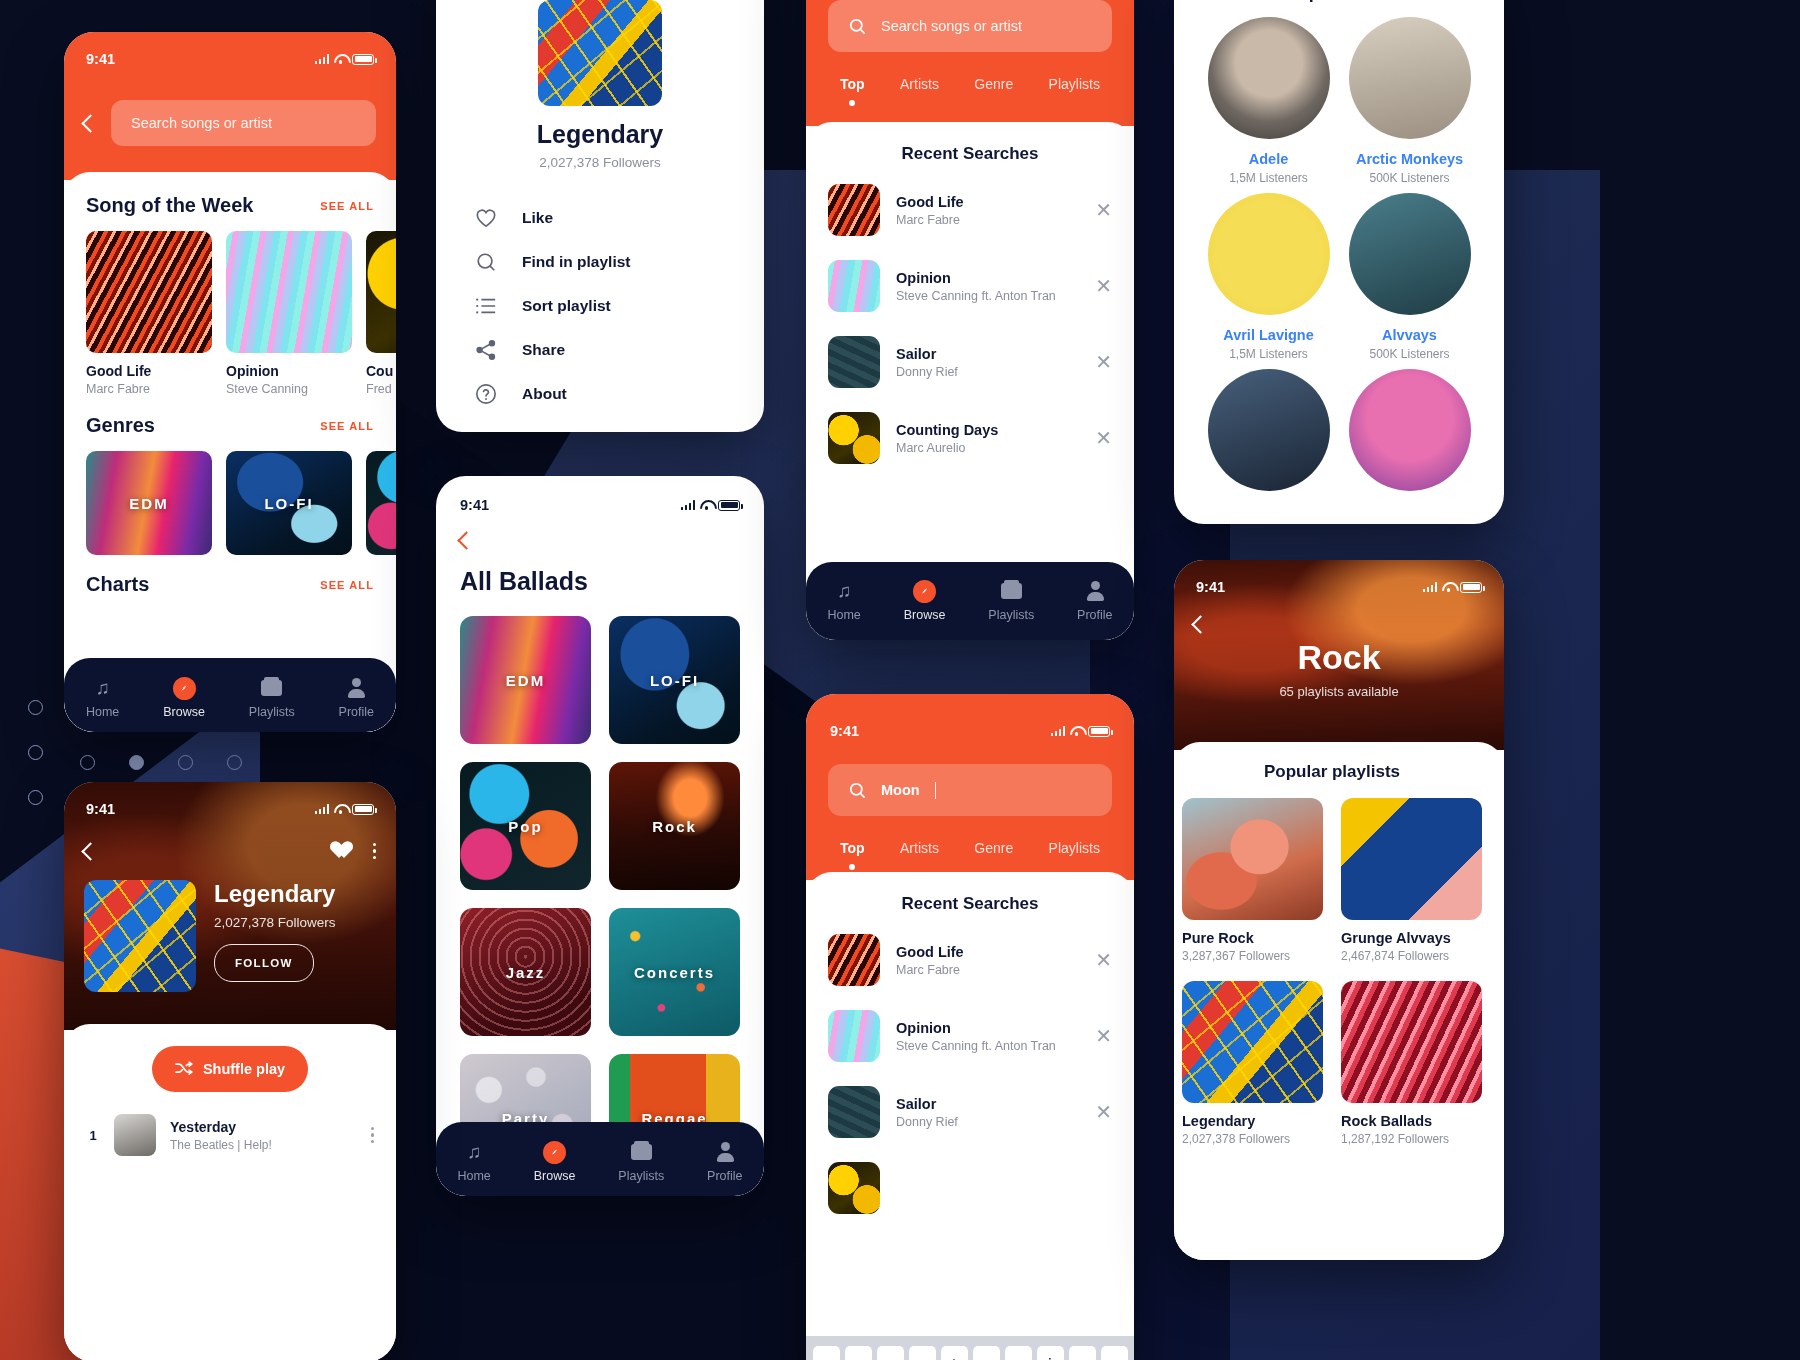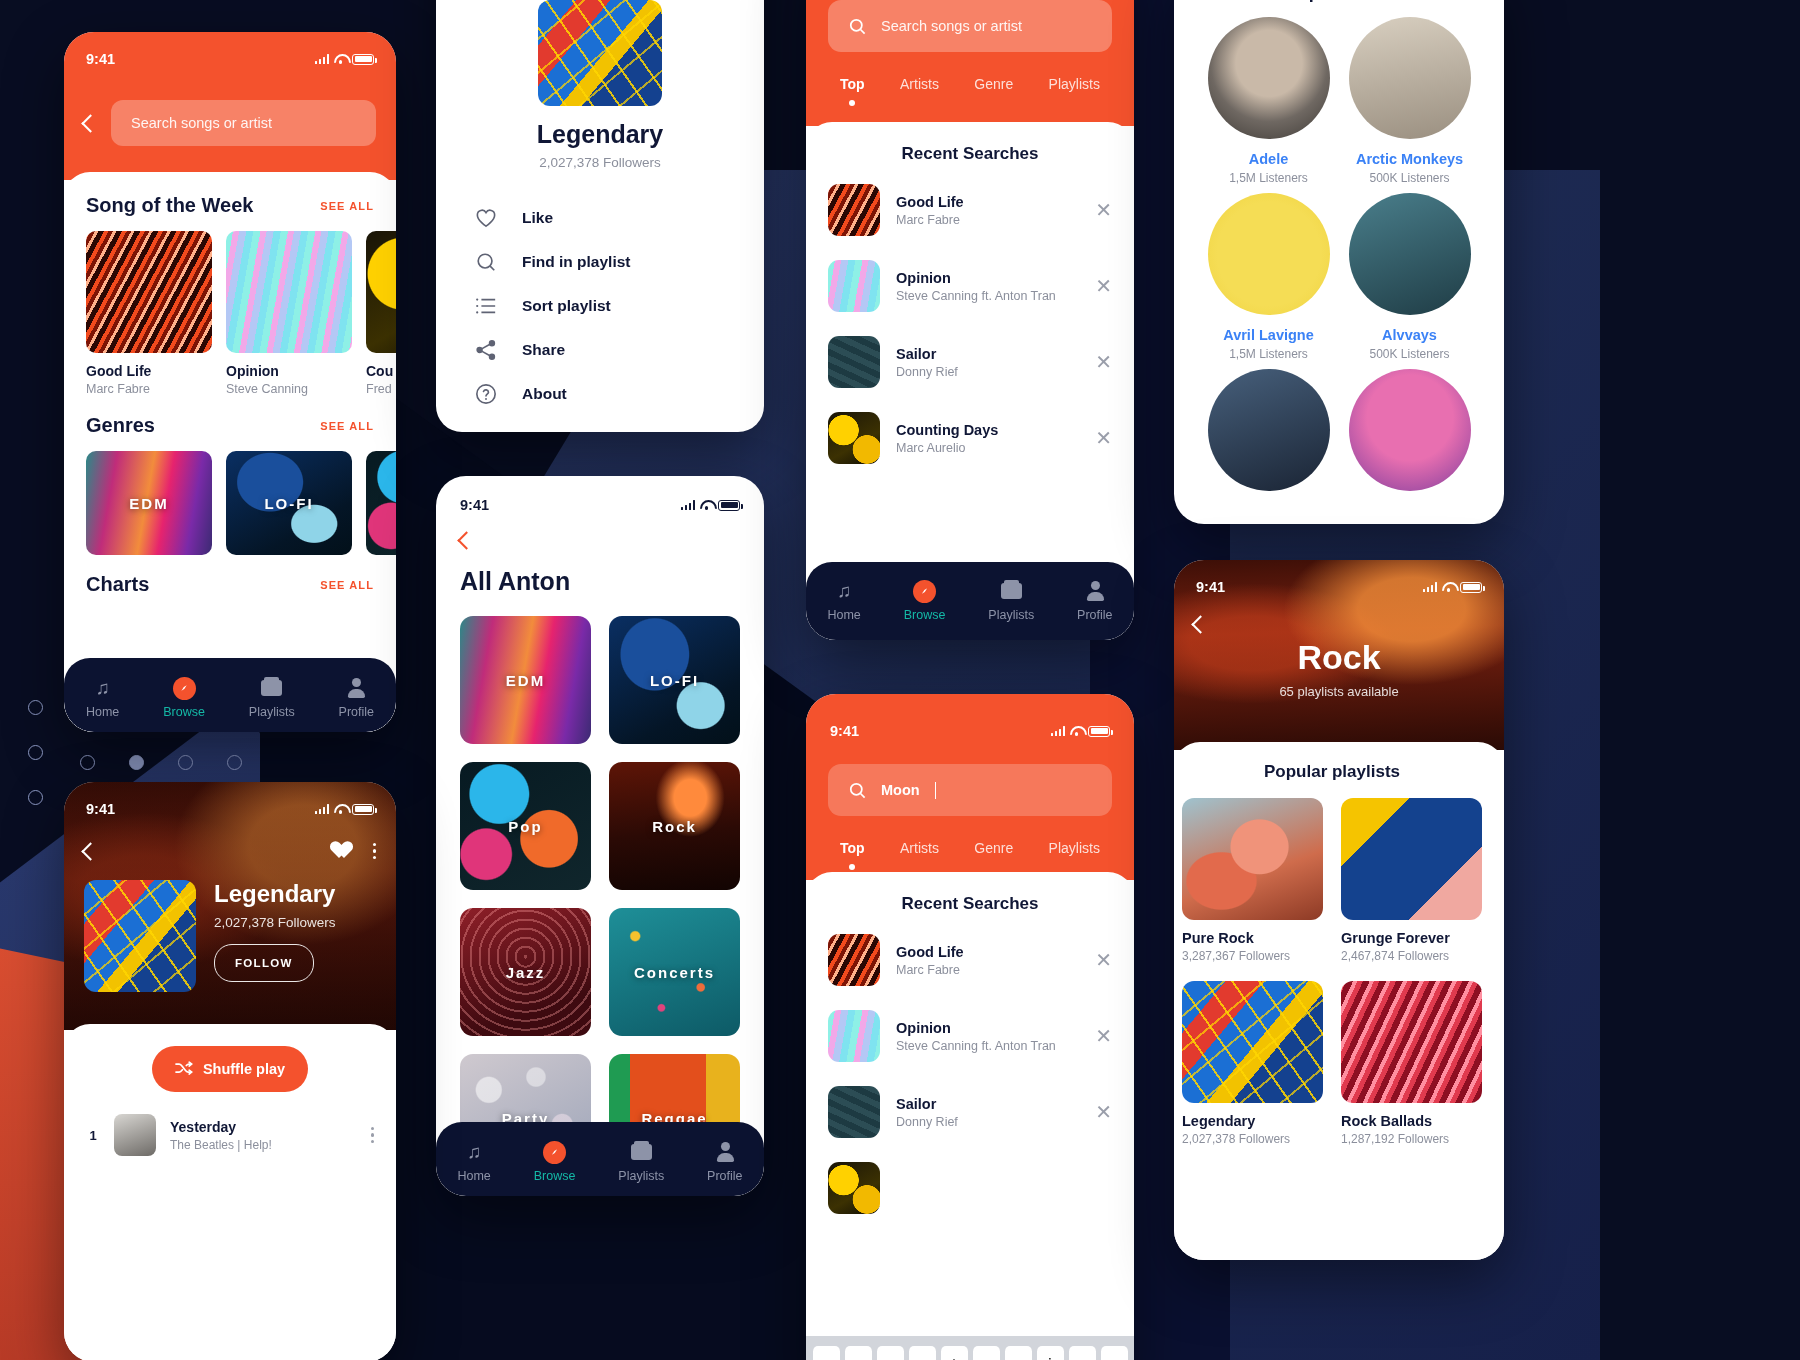--- a/index.html
+++ b/index.html
@@ -147,21 +147,21 @@
   }
 
   
   .tabbar {
     position: absolute; left: 0; right: 0; bottom: 0; height: 74px;
     background: #0c1331; border-radius: 26px 26px 30px 30px;
     display: flex; align-items: center; justify-content: space-around; padding-top: 6px;
   }
   .tab { display: flex; flex-direction: column; align-items: center; gap: 6px; color: #8d93a8; }
   .tab .lbl { font-size: 12.5px; }
-  .tab.active .lbl { color: #14b8a6; }
+  .tab.active .lbl { color: #e5e5e5; }
   .tab-icon { height: 22px; display: flex; align-items: center; justify-content: center; }
   .compass {
     width: 23px; height: 23px; border-radius: 50%;
     background: #f4522d; display: flex; align-items: center; justify-content: center;
   }
   .compass:after {
     content: ""; width: 11px; height: 11px; background: #fff;
     clip-path: polygon(74% 26%, 52% 60%, 26% 74%, 48% 40%);
   }
   .folder { width: 21px; height: 16px; background: #8d93a8; border-radius: 3px; position: relative; }
@@ -512,21 +512,21 @@
             <i></i>
             <i></i>
             <i></i>
             <i></i>
           </span>
         <span class="wifi"></span>
         <span class="batt"></span>
       </span>
     </div>
     <span class="chev-left" style="color:#f4522d;display:inline-block;margin-top:14px"></span>
-    <div class="genres-title">All Anton</div>
+    <div class="genres-title">All Ballads</div>
   </div>
   <div class="genres-grid">
     <div class="art a-edm">
         <span class="art-label">EDM</span>
       </div>
     <div class="art a-lofi">
         <span class="art-label">LO-FI</span>
       </div>
     <div class="art a-pop">
         <span class="art-label">Pop</span>
@@ -784,21 +784,21 @@
   <div class="rock-sheet">
     <div class="pp-title">Popular playlists</div>
     <div class="pp-grid">
       <div>
         <div class="art a-purerock"></div>
         <div class="pp-name">Pure Rock</div>
         <div class="pp-meta">3,287,367 Followers</div>
       </div>
       <div>
         <div class="art a-grunge"></div>
-        <div class="pp-name">Grunge Forever</div>
+        <div class="pp-name">Grunge Alvvays</div>
         <div class="pp-meta">2,467,874 Followers</div>
       </div>
       <div>
         <div class="art a-legendary"></div>
         <div class="pp-name">Legendary</div>
         <div class="pp-meta">2,027,378 Followers</div>
       </div>
       <div>
         <div class="art a-rockballads"></div>
         <div class="pp-name">Rock Ballads</div>

